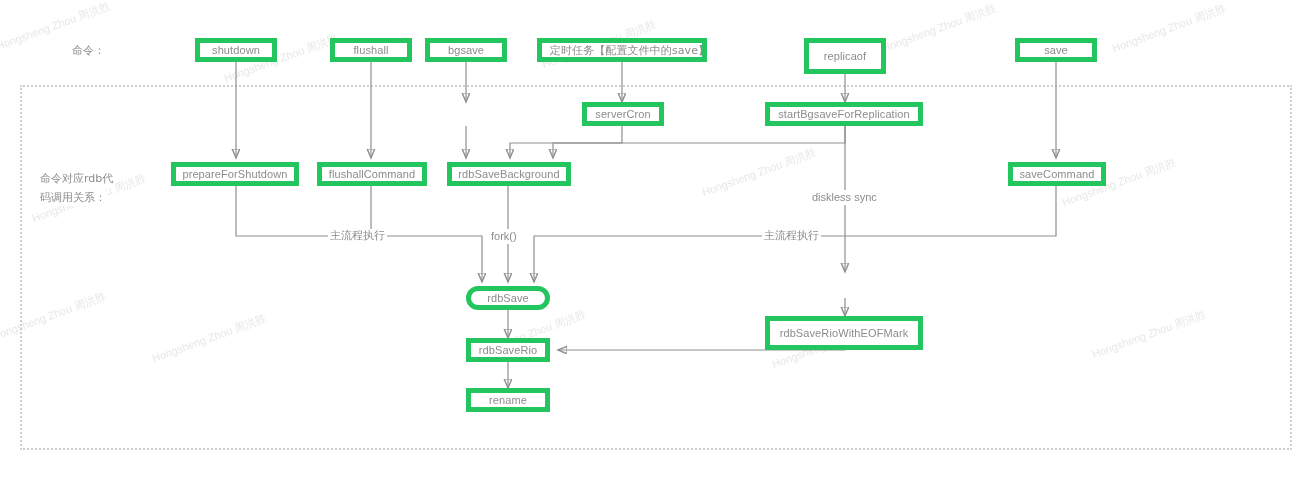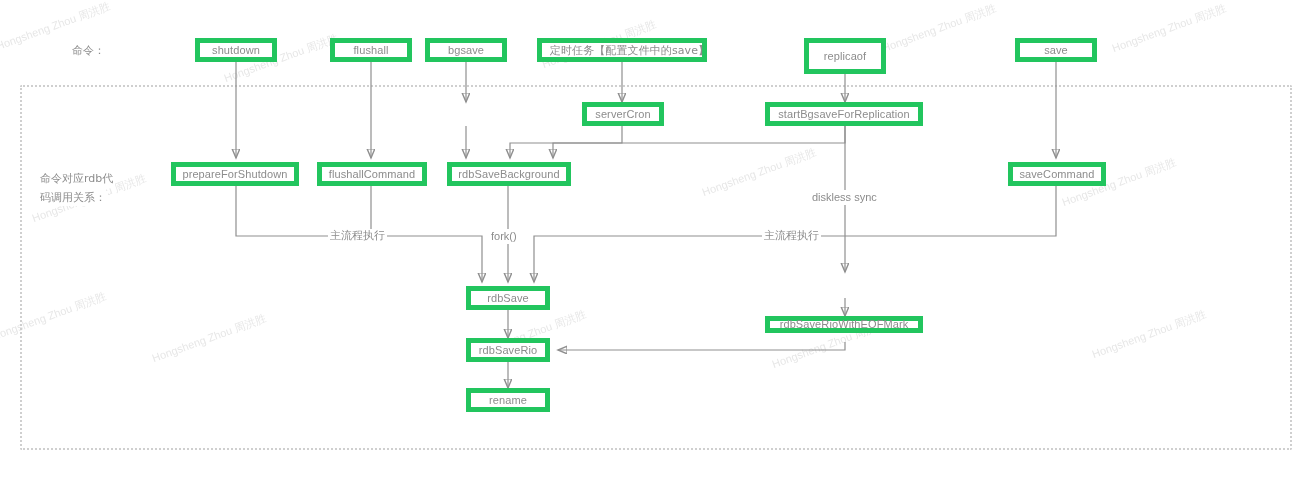--- a/index.html
+++ b/index.html
@@ -159,19 +159,19 @@
   <div class="node" style="left:765px; top:102px; width:158px; height:24px;">startBgsaveForReplication</div>
   <div class="node" style="left:317px; top:162px; width:110px; height:24px;">flushallCommand</div>
   <div class="node" style="left:447px; top:162px; width:124px; height:24px;">rdbSaveBackground</div>
   <div class="node" style="left:1008px; top:162px; width:98px; height:24px;">saveCommand</div>
 
   <div class="label cjk" style="left:328px; top:229px;">主流程执行</div>
   <div class="label" style="left:489px; top:229px;">fork()</div>
   <div class="label cjk" style="left:762px; top:229px;">主流程执行</div>
   <div class="label" style="left:810px; top:190px;">diskless sync</div>
 
-  <div class="node" style="left:466px; top:286px; width:84px; height:24px;">rdbSave</div>
+  <div class="node" style="left:466px; top:286px; width:84px; height:24px;border-radius:12px;">rdbSave</div>
   <div class="node" style="left:466px; top:338px; width:84px; height:24px;">rdbSaveRio</div>
   <div class="node" style="left:466px; top:388px; width:84px; height:24px;">rename</div>
 
-  <div class="node" style="left:765px; top:316px; width:158px; height:17px;">rdbSaveRioWithEOFMark</div>
+  <div class="node" style="left:765px; top:316px; width:158px; height:34px;">rdbSaveRioWithEOFMark</div>
 
 </div>
 
 </body></html>

